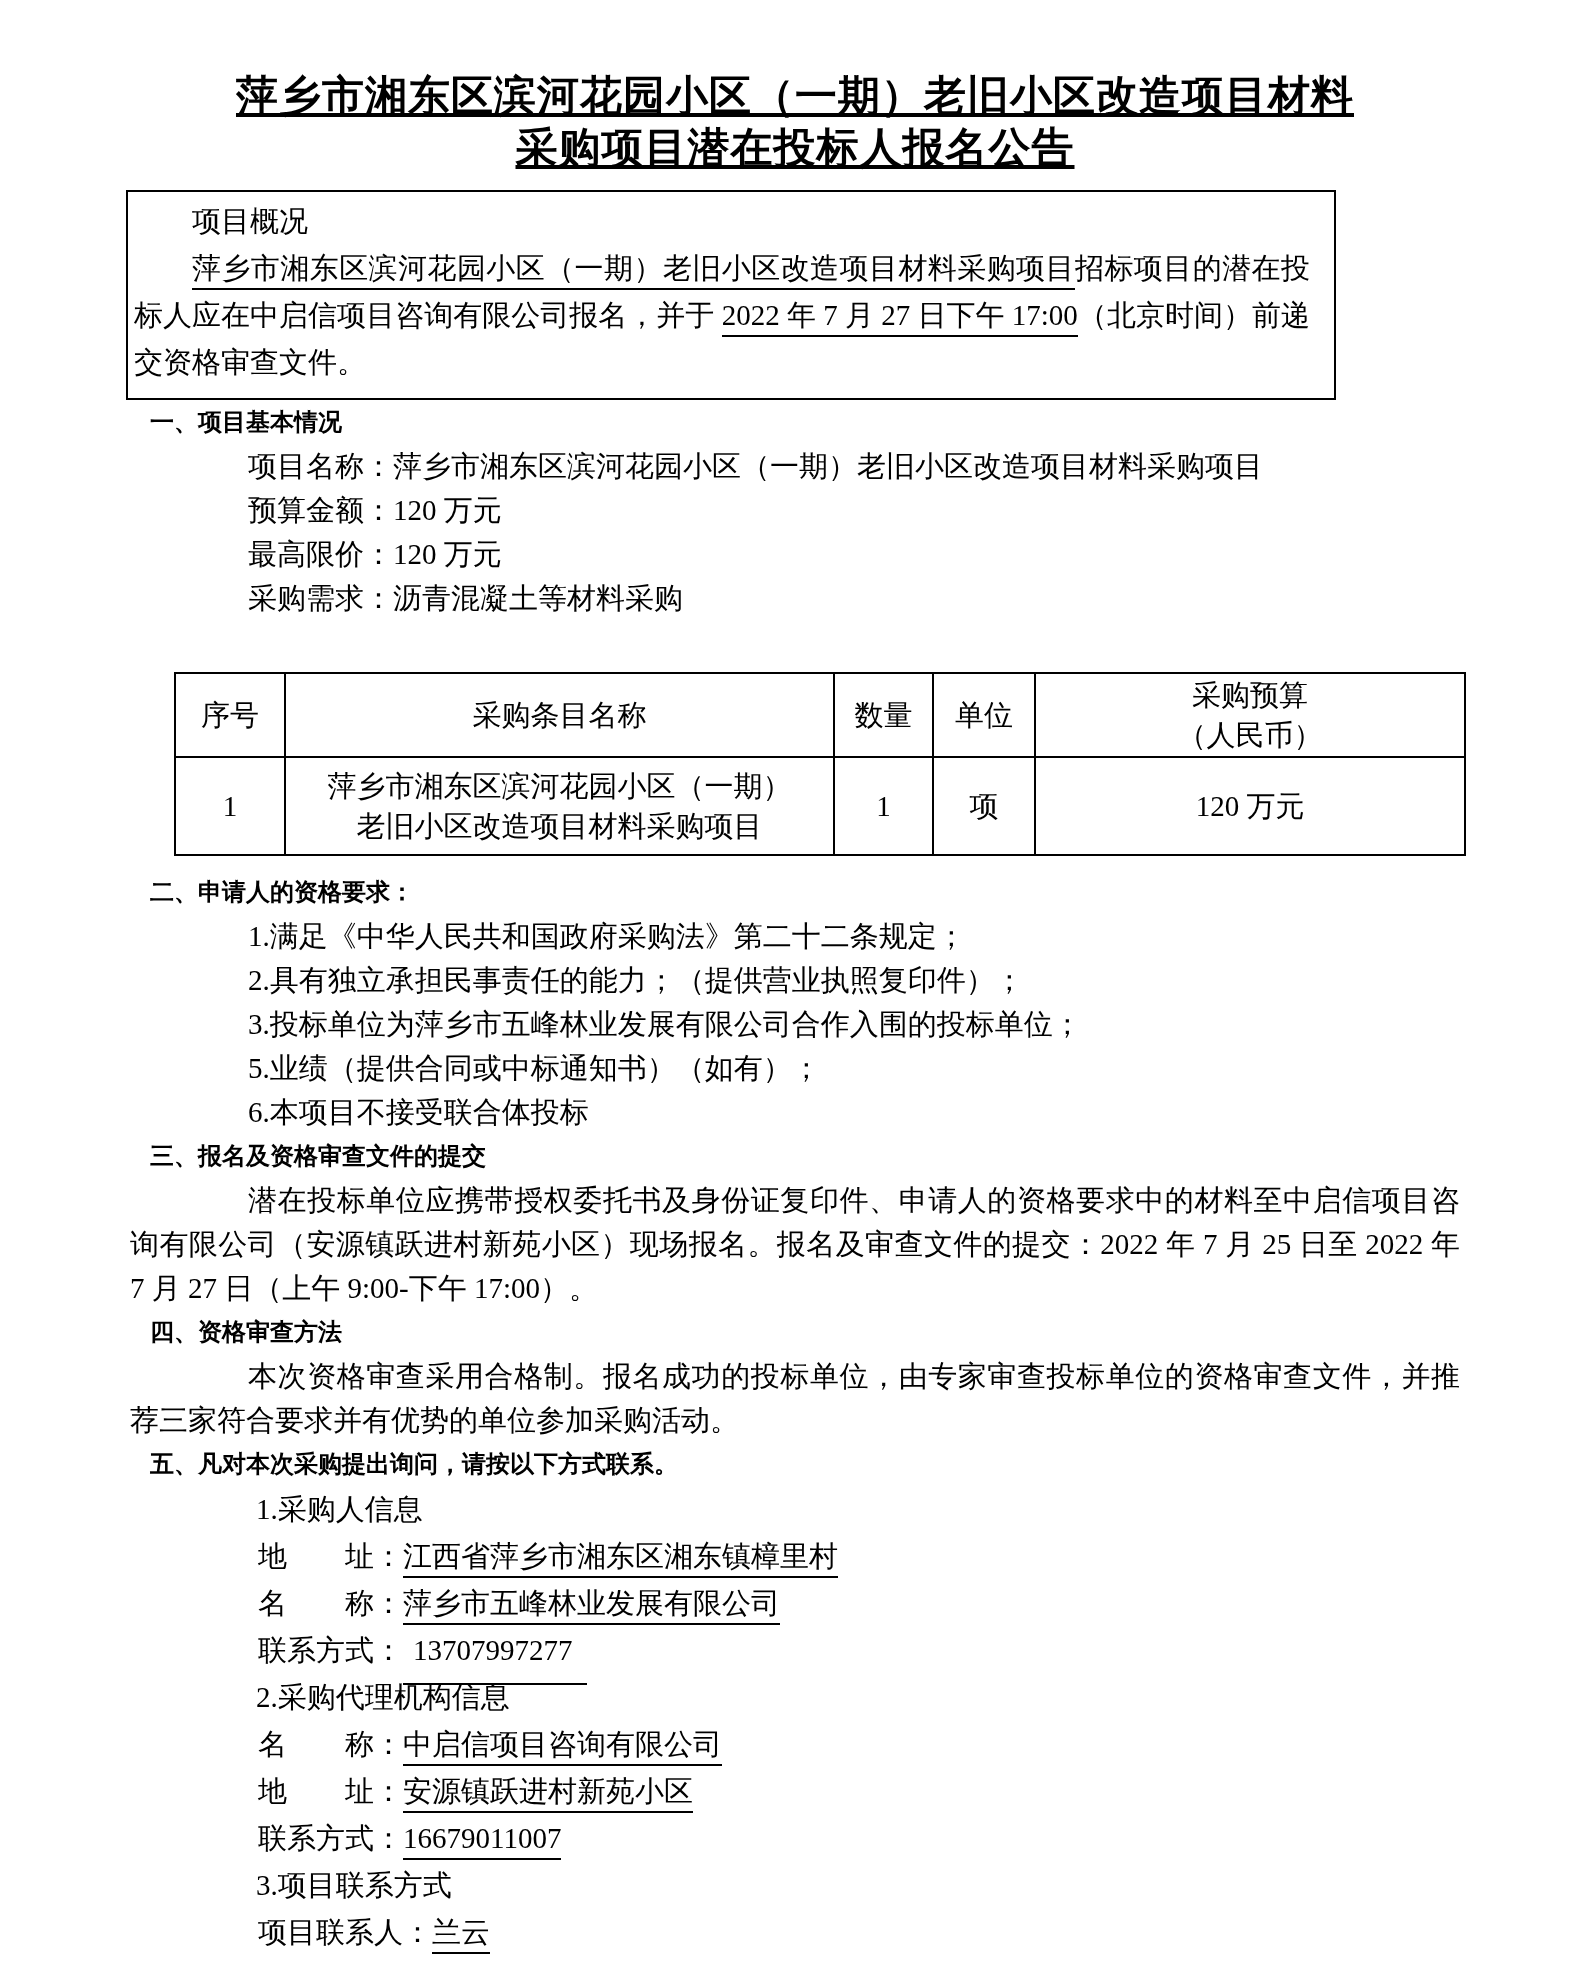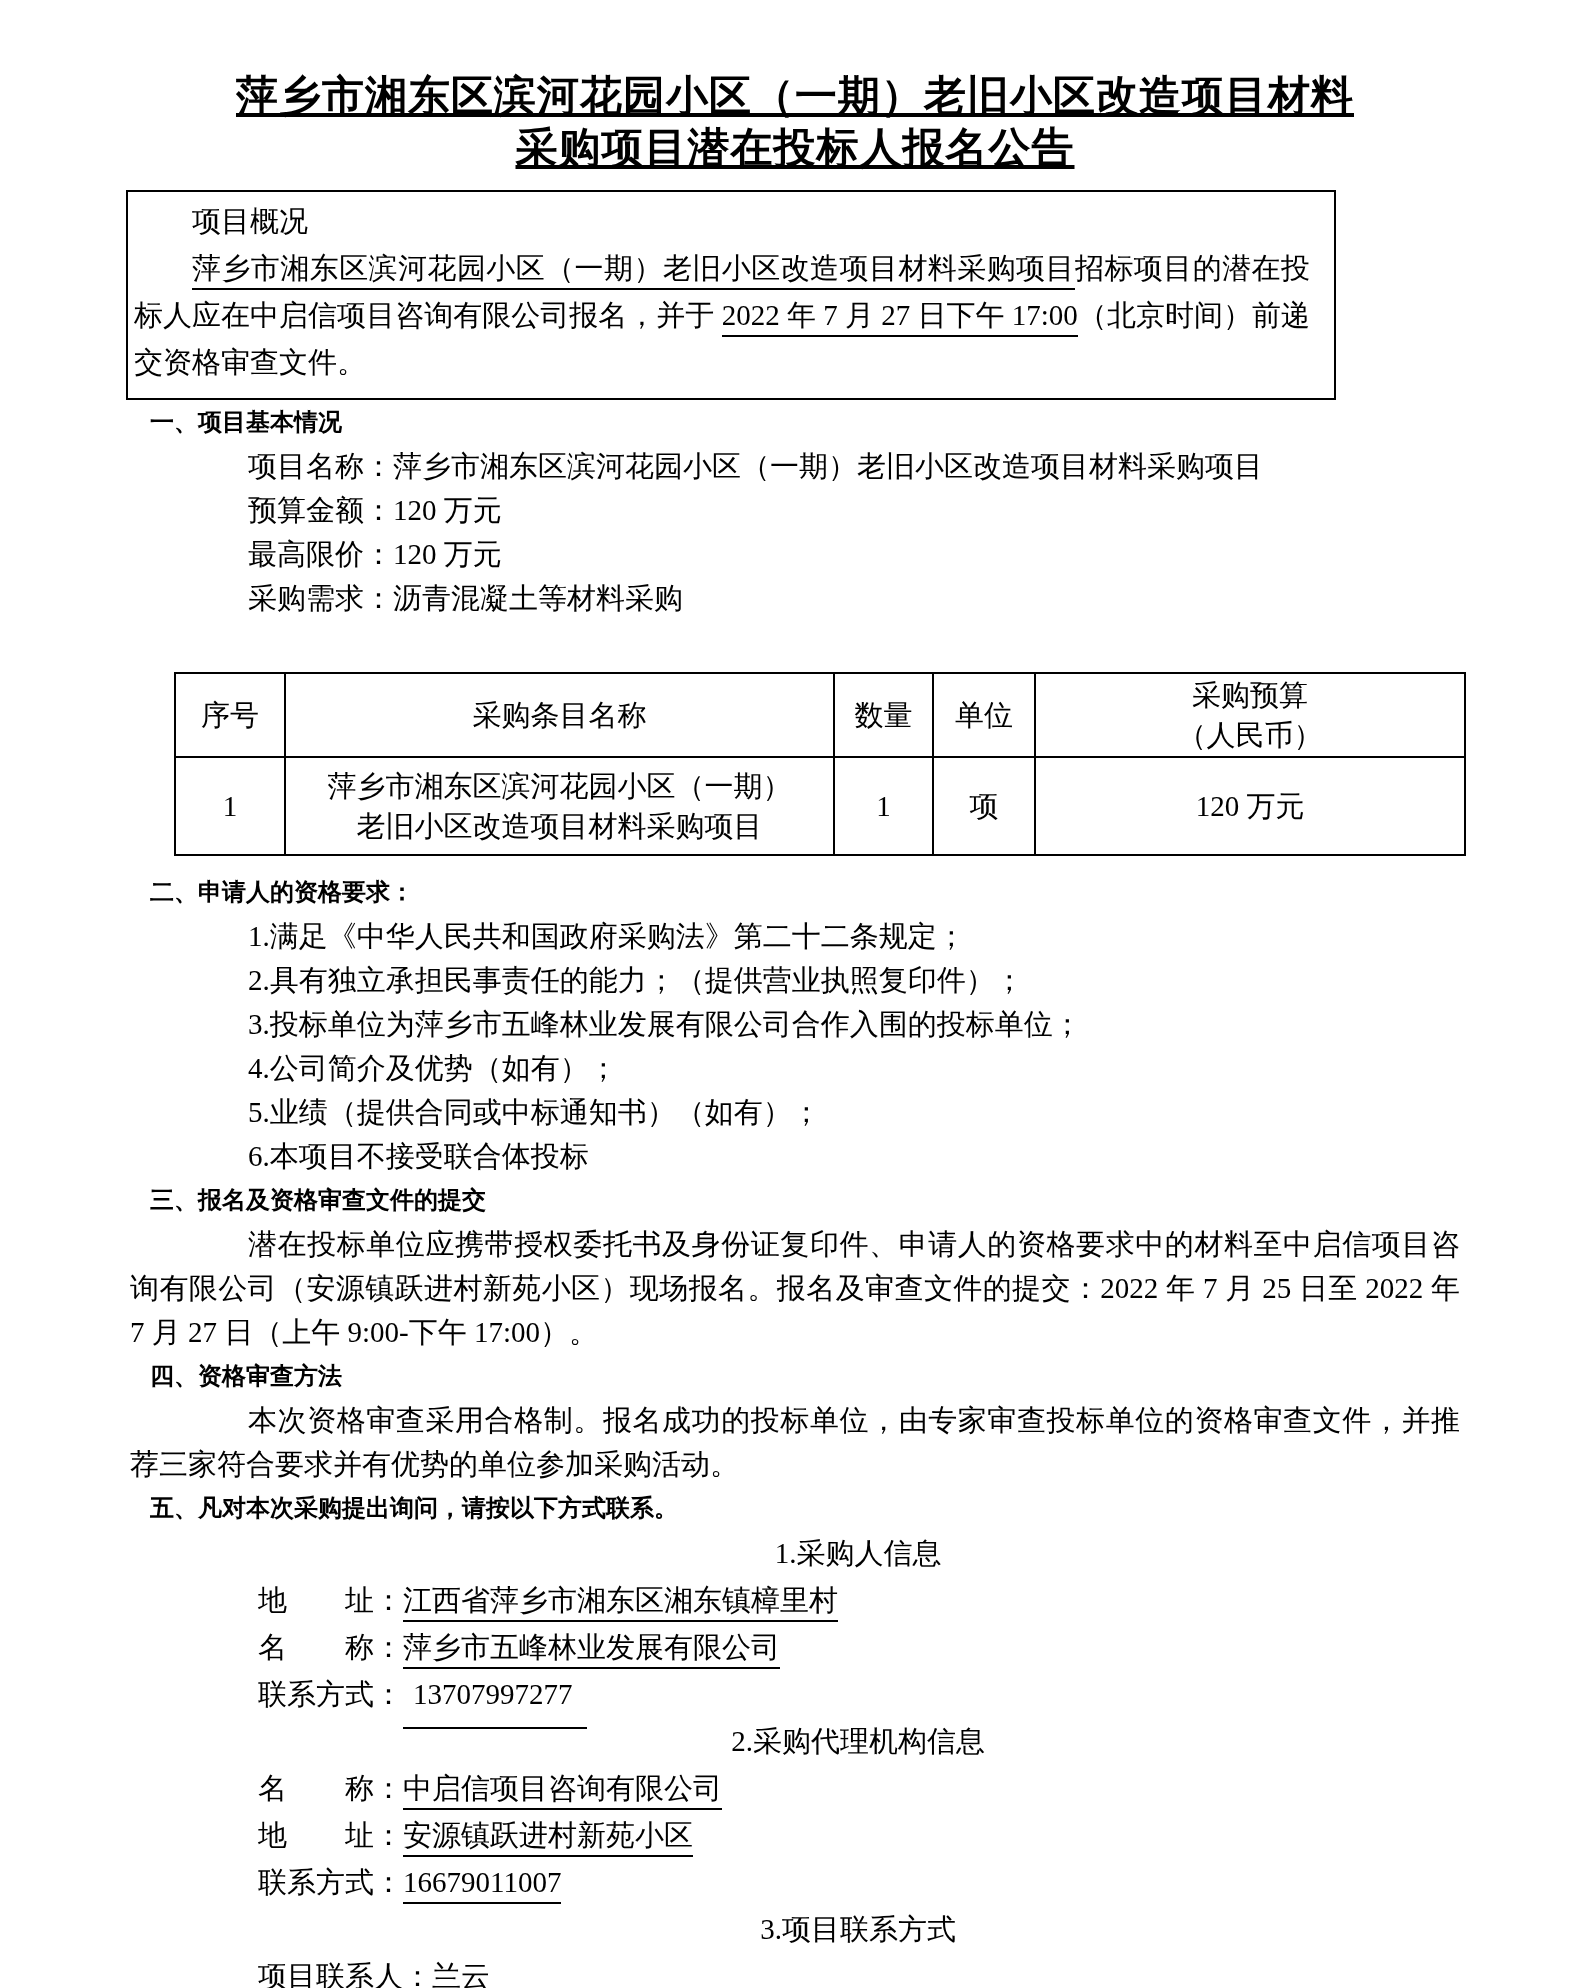--- a/index.html
+++ b/index.html
@@ -71,21 +71,20 @@
     line-height: 40px;
     padding: 0 4px;
   }
   .ptable thead tr { height: 84px; }
   .ptable tbody tr { height: 98px; }
   .pre { white-space: pre-line; }
   p.subhead {
     margin: 0;
     padding-left: 126px;
     line-height: 47px;
-    text-align: center;
   }
   p.contact {
     margin: 0;
     padding-left: 128px;
     line-height: 47px;
   }
 </style>
 </head>
 <body>
 
@@ -134,21 +133,20 @@
         <td>项</td>
         <td>120 万元</td>
       </tr>
     </tbody>
   </table>
 
   <h2>二、申请人的资格要求：</h2>
   <p class="item">1.满足《中华人民共和国政府采购法》第二十二条规定；</p>
   <p class="item">2.具有独立承担民事责任的能力；（提供营业执照复印件）；</p>
   <p class="item">3.投标单位为萍乡市五峰林业发展有限公司合作入围的投标单位；</p>
-  <p class="item">4.公司简介及优势（如有）；</p>
   <p class="item">5.业绩（提供合同或中标通知书）（如有）；</p>
   <p class="item">6.本项目不接受联合体投标</p>
 
   <h2>三、报名及资格审查文件的提交</h2>
   <p class="para">潜在投标单位应携带授权委托书及身份证复印件、申请人的资格要求中的材料至中启信项目咨询有限公司（安源镇跃进村新苑小区）现场报名。报名及审查文件的提交：2022 年 7 月 25 日至 2022 年 7 月 27 日（上午 9:00-下午 17:00）。</p>
 
   <h2>四、资格审查方法</h2>
   <p class="para">本次资格审查采用合格制。报名成功的投标单位，由专家审查投标单位的资格审查文件，并推荐三家符合要求并有优势的单位参加采购活动。</p>
 
   <h2>五、凡对本次采购提出询问，请按以下方式联系。</h2>

